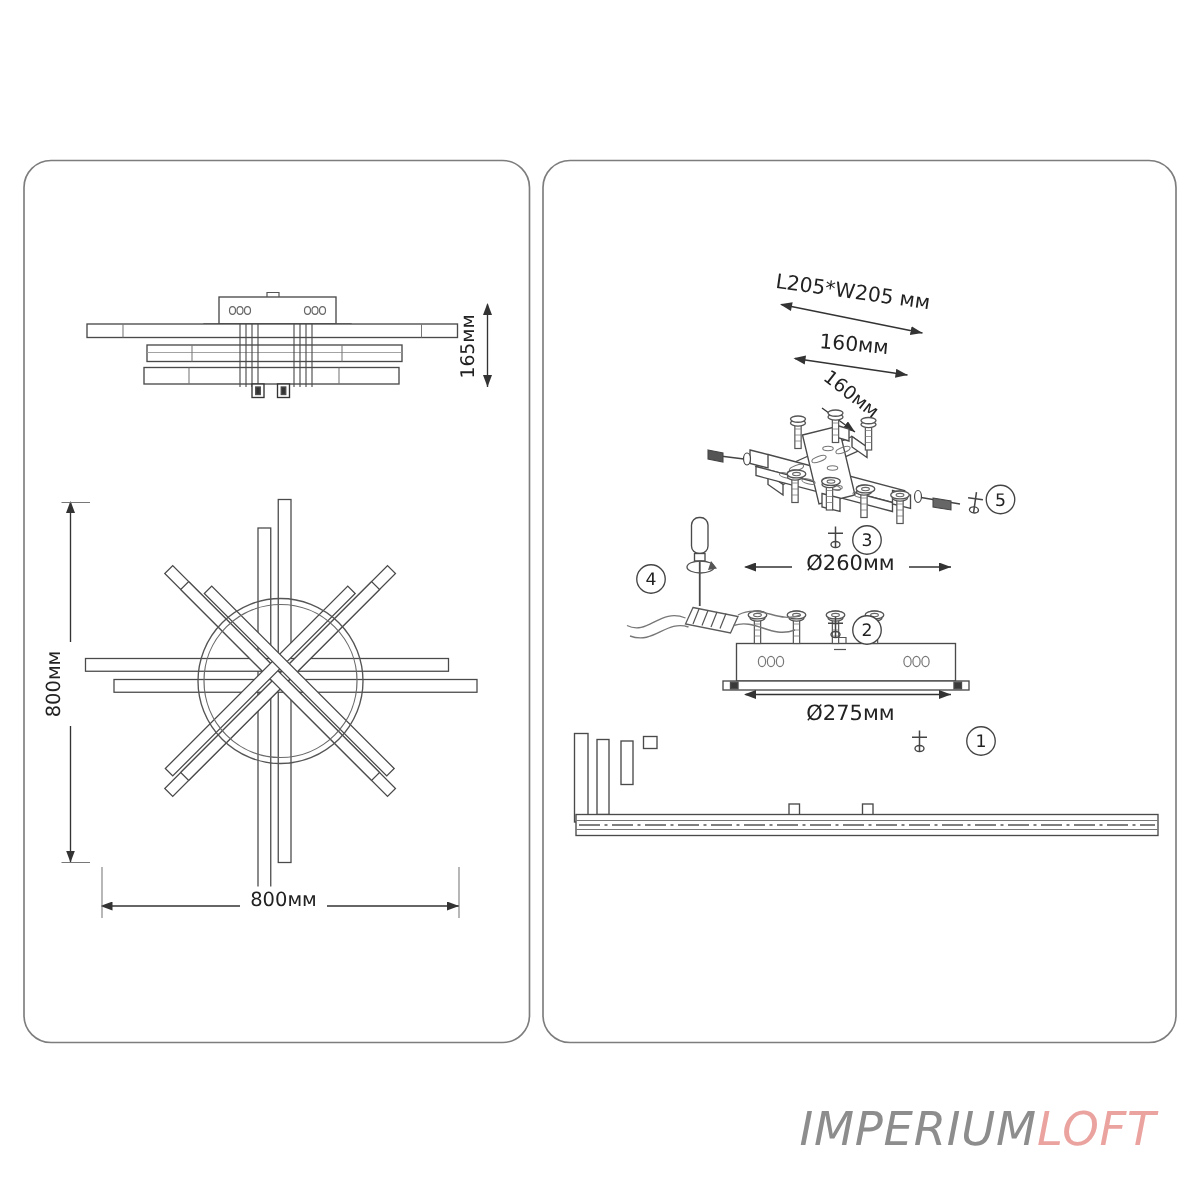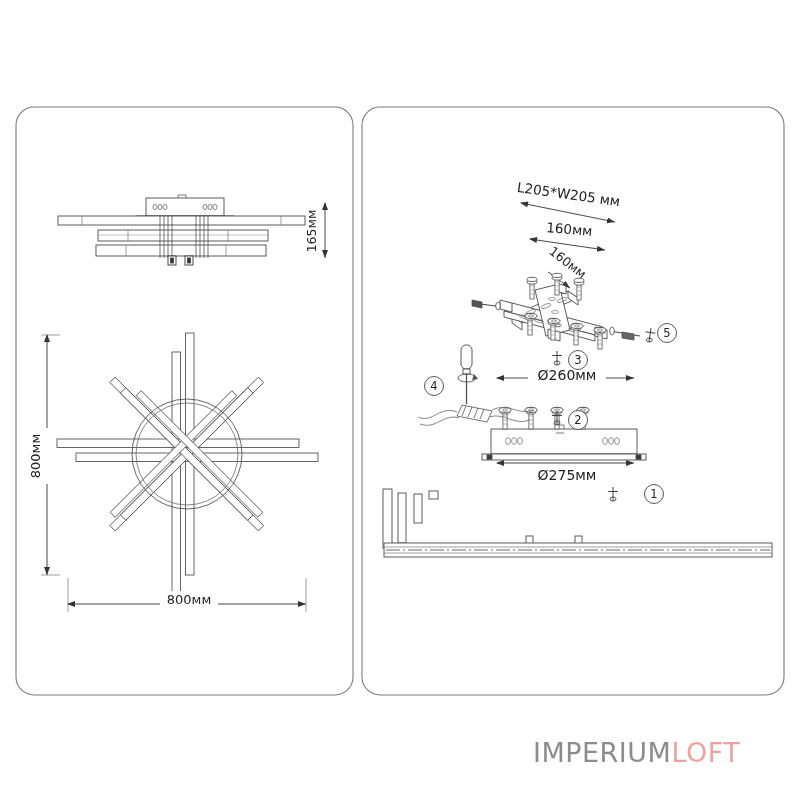--- a/index.html
+++ b/index.html
@@ -4,22 +4,22 @@
 <style>
   html,body{margin:0;padding:0;}
   body{
     width:800px;height:800px;background:#ffffff;
     font-family:"DejaVu Sans","Liberation Sans",sans-serif;
     overflow:hidden;position:relative;
   }
   #sheet{position:absolute;left:0;top:0;width:800px;height:800px;}
   .brand{
     position:absolute;left:533px;top:733px;width:250px;height:40px;
-    font-size:27px;letter-spacing:0.5px;line-height:40px;white-space:nowrap;
-    font-family:"DejaVu Sans","Liberation Sans",sans-serif;font-weight:400;
+    font-size:31px;letter-spacing:0.5px;line-height:40px;white-space:nowrap;
+    font-family:"DejaVu Sans","Liberation Sans",sans-serif;font-weight:400;font-style:italic;
   }
   .brand .a{color:#8d8d8d;}
   .brand .b{color:#eba3a0;}
 </style>
 </head>
 <body>
 
 <svg id="sheet" viewBox="0 0 800 800" xmlns="http://www.w3.org/2000/svg">
   <defs>
     <marker id="ar" markerWidth="9" markerHeight="9" refX="8" refY="3" orient="auto" markerUnits="userSpaceOnUse">

